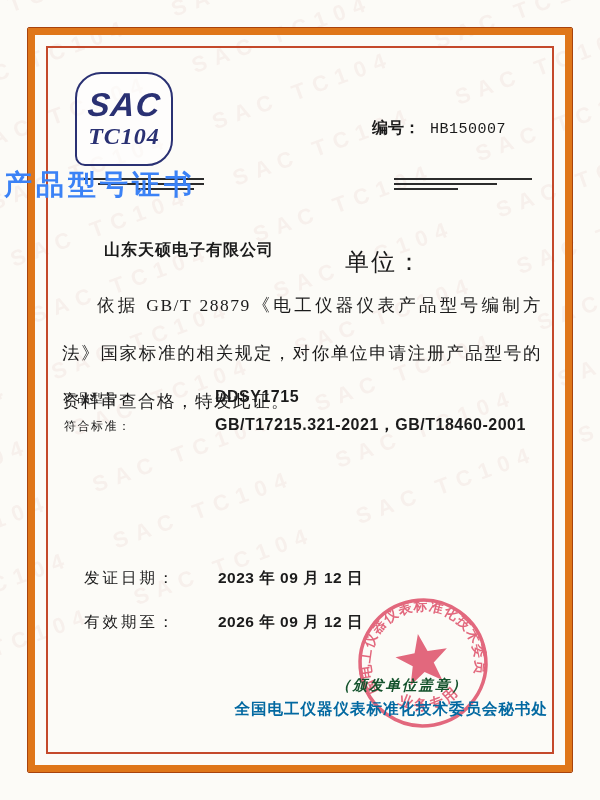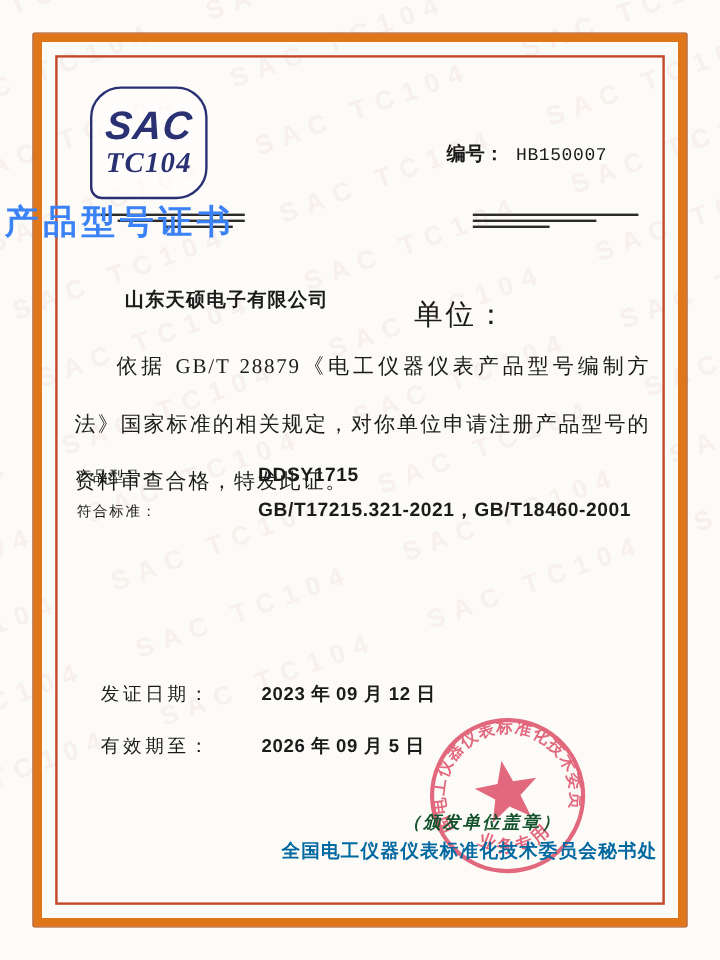--- a/index.html
+++ b/index.html
@@ -201,21 +201,21 @@
   </div>
 </div>
 
 <div class="dates">
   <div class="date-row">
     <span class="date-label">发证日期：</span>
     <span class="date-value">2023 年 09 月 12 日</span>
   </div>
   <div class="date-row">
     <span class="date-label">有效期至：</span>
-    <span class="date-value">2026 年 09 月 5 日</span>
+    <span class="date-value">2026 年 09 月 12 日</span>
   </div>
 </div>
 
 <svg class="seal" width="142" height="142" viewBox="0 0 140 140">
   <defs>
     <path id="arcTop" d="M 21.1 87.8 A 52 52 0 1 1 118.9 87.8" fill="none"></path>
     <path id="arcBottom" d="M 32 96 A 46 46 0 0 0 108 96" fill="none"></path>
   </defs>
   <circle cx="70" cy="70" r="62" fill="none" stroke="#e25570" stroke-width="3.5"></circle>
   <polygon points="70,41 76.5,59.1 95.7,59.7 80.5,71.4 85.9,89.8 70,79 54.1,89.8 59.5,71.4 44.3,59.7 63.5,59.1" fill="#e25570"></polygon>

